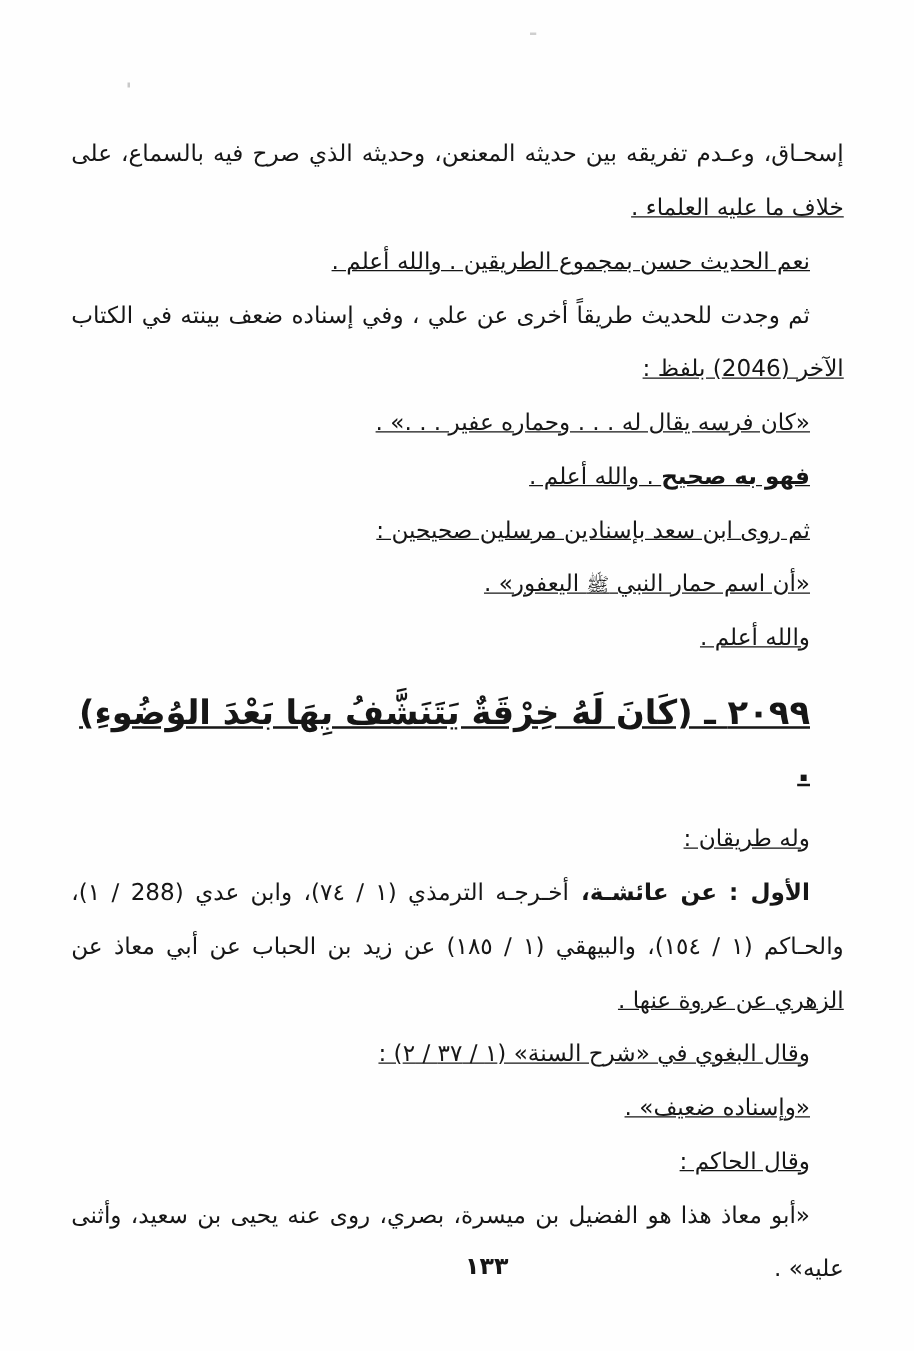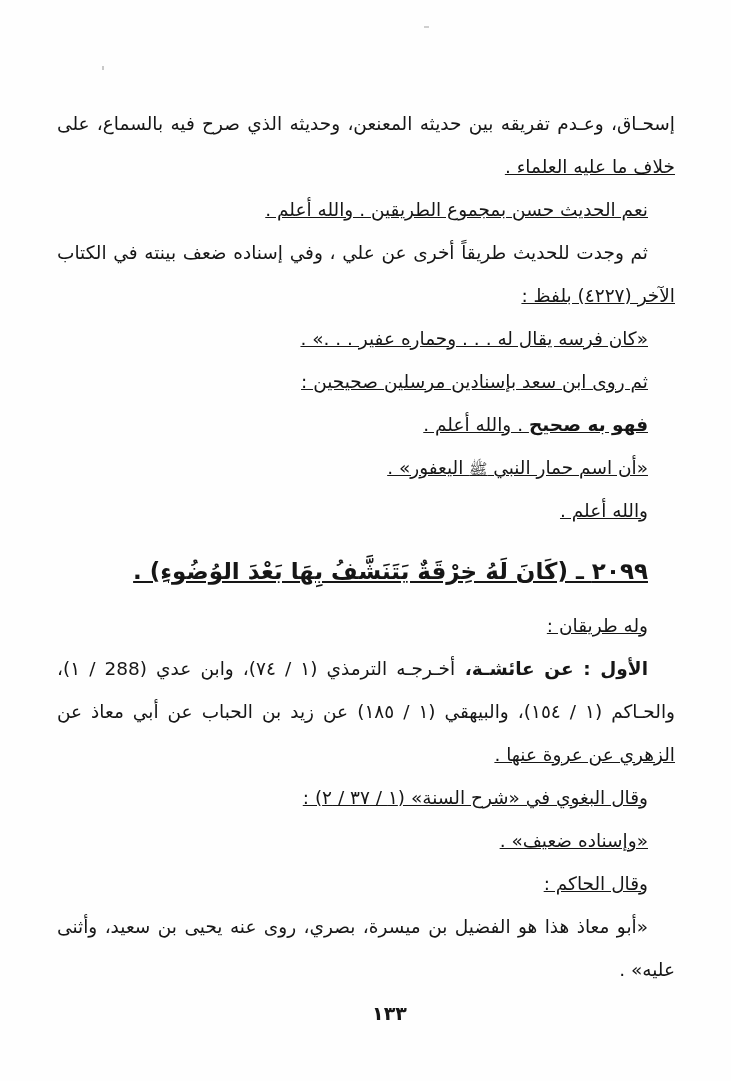--- a/index.html
+++ b/index.html
@@ -30,21 +30,21 @@
   .j  { text-align: justify; text-align-last: justify; }
   
   .r  { text-align: right; text-decoration: underline; }
   
   .l  { text-align: right; }
   
   .ind { padding-right: 27px; }
   .b  { font-weight: bold; }
   .heading {
     font-weight: bold;
-    font-size: 23px;
+    font-size: 27px;
     line-height: 46px;
     margin-top: 16px;
     margin-bottom: 10px;
   }
   .saw {
     font-size: 15px;
     line-height: 1;
   }
   .page-number {
     position: absolute;
@@ -84,27 +84,27 @@
   <div class="textblock">
 
     <div class="line j"><span>إسحـاق، وعـدم تفريقه بين حديثه المعنعن، وحديثه الذي صرح فيه بالسماع، على</span></div>
 
     <div class="line r"><span>خلاف ما عليه العلماء .</span></div>
 
     <div class="line r ind"><span>نعم الحديث حسن بمجموع الطريقين . والله أعلم .</span></div>
 
     <div class="line j ind"><span>ثم وجدت للحديث طريقاً أخرى عن علي ، وفي إسناده ضعف بينته في الكتاب</span></div>
 
-    <div class="line r"><span>الآخر (٤٢٢٧) بلفظ :</span></div>
+    <div class="line r"><span>الآخر (2046) بلفظ :</span></div>
 
     <div class="line r ind"><span>«كان فرسه يقال له . . . وحماره عفير . . .» .</span></div>
 
+    <div class="line r ind"><span class="b">فهو به صحيح</span><span> . والله أعلم .</span></div>
+
     <div class="line r ind"><span>ثم روى ابن سعد بإسنادين مرسلين صحيحين :</span></div>
-
-    <div class="line r ind"><span class="b">فهو به صحيح</span><span> . والله أعلم .</span></div>
 
     <div class="line r ind"><span>«أن اسم حمار النبي </span><span class="saw">ﷺ</span><span> اليعفور» .</span></div>
 
     <div class="line r ind"><span>والله أعلم .</span></div>
 
     <div class="line r ind heading"><span>٢٠٩٩ ـ (كَانَ لَهُ خِرْقَةٌ يَتَنَشَّفُ بِهَا بَعْدَ الوُضُوءِ) .</span></div>
 
     <div class="line r ind"><span>وله طريقان :</span></div>
 
     <div class="line j ind"><span class="b">الأول : عن عائشـة، </span><span>أخـرجـه الترمذي (١ / ٧٤)، وابن عدي (288 / ١)،</span></div>

